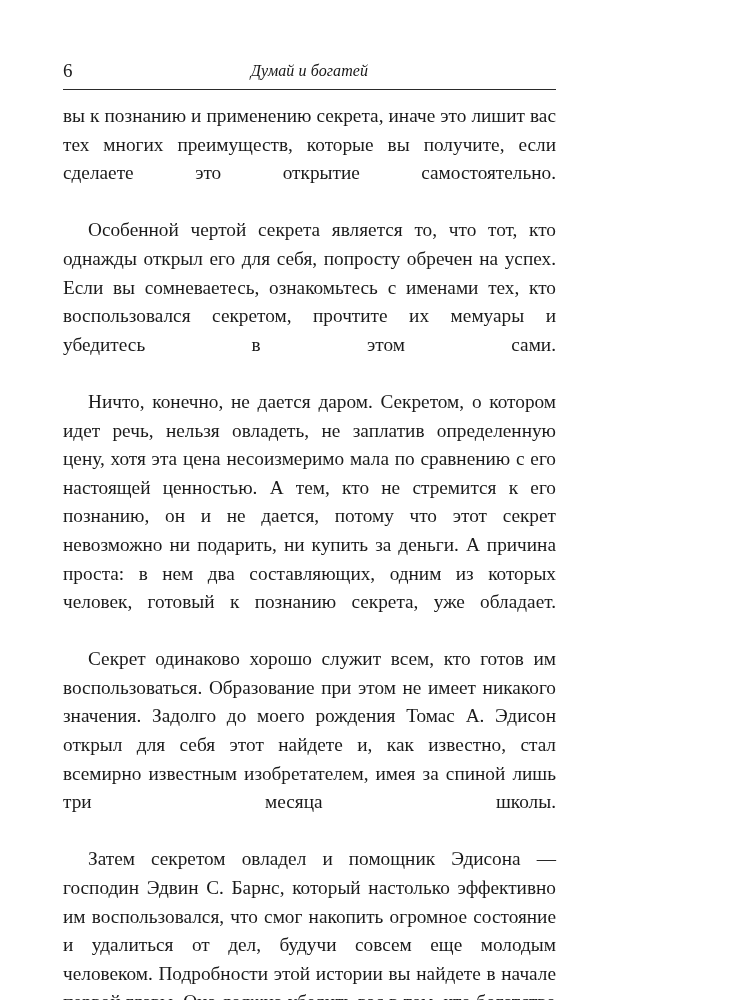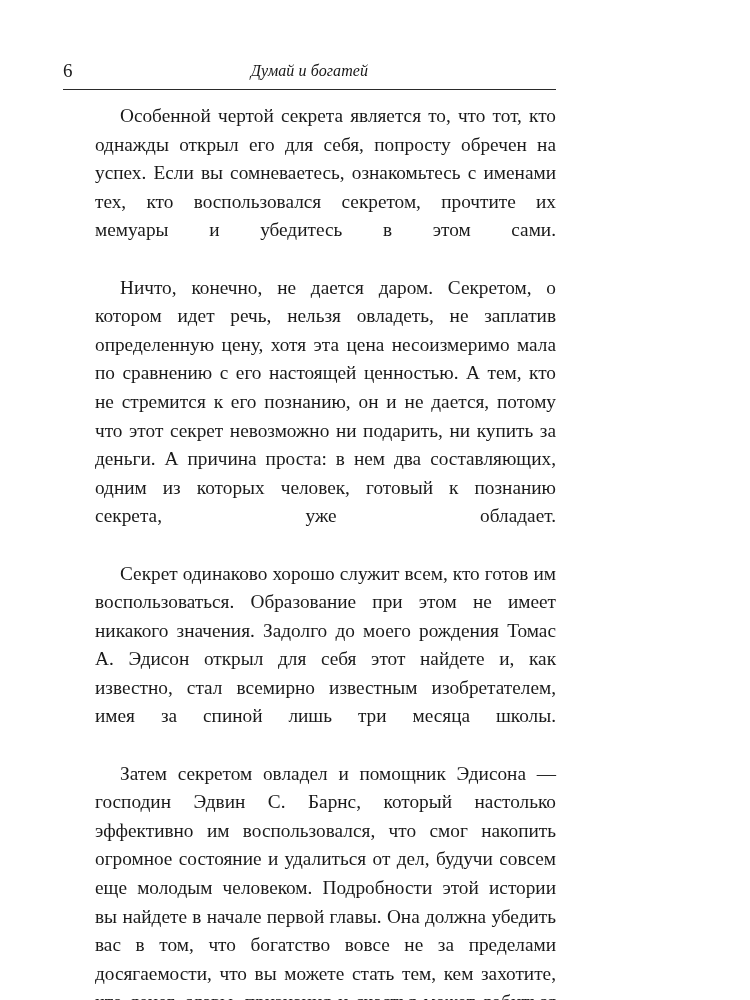--- a/index.html
+++ b/index.html
@@ -78,21 +78,20 @@
     color: #1a1a1a;
     hyphens: manual;
     word-spacing: 0.2px;
   }
   .textblock p {
     margin: 0;
     text-indent: 0;
   }
   .textblock p.indent {
     text-indent: 25px;
-    margin-left: 32px;
   }
   
   .textblock p::after {
     content: "";
     display: inline-block;
     width: 100%;
   }
   .textblock p.last-short::after {
     content: none;
   }
@@ -105,19 +104,20 @@
   <div class="header">
     <div class="header-inner">
       <span class="folio">6</span>
       <span class="running-title">Думай и богатей</span>
     </div>
   </div>
 
   <div class="header-rule" style="border-top-color: rgb(42, 42, 42);"></div>
 
   <div class="textblock">
+    <p>вы к познанию и применению секрета, иначе это лишит вас тех многих преимуществ, которые вы получите, если сделаете это открытие самостоятельно.</p>
     <p class="indent">Особенной чертой секрета является то, что тот, кто однажды открыл его для себя, попросту обречен на успех. Если вы сомневаетесь, ознакомьтесь с именами тех, кто воспользовался секретом, прочтите их мемуары и убедитесь в этом сами.</p>
     <p class="indent">Ничто, конечно, не дается даром. Секретом, о котором идет речь, нельзя овладеть, не заплатив определенную цену, хотя эта цена несоизмеримо мала по сравнению с его настоящей ценностью. А тем, кто не стремится к его познанию, он и не дается, потому что этот секрет невозможно ни подарить, ни купить за деньги. А причина проста: в нем два составляющих, одним из которых человек, готовый к познанию секрета, уже обладает.</p>
     <p class="indent">Секрет одинаково хорошо служит всем, кто готов им воспользоваться. Образование при этом не имеет никакого значения. Задолго до моего рождения Томас А. Эдисон открыл для себя этот найдете и, как известно, стал всемирно известным изобретателем, имея за спиной лишь три месяца школы.</p>
     <p class="indent last-short">Затем секретом овладел и помощник Эдисона — господин Эдвин С. Барнс, который настолько эффективно им воспользовался, что смог накопить огромное состояние и удалиться от дел, будучи совсем еще молодым человеком. Подробности этой истории вы найдете в начале первой главы. Она должна убедить вас в том, что богатство вовсе не за пределами досягаемости, что вы можете стать тем, кем захотите, что денег, славы, признания и счастья может добиться тот, кто готов к этому и решительно настроен обладать всеми этими благами.</p>
   </div>
 
 </div>
 
 </body></html>

